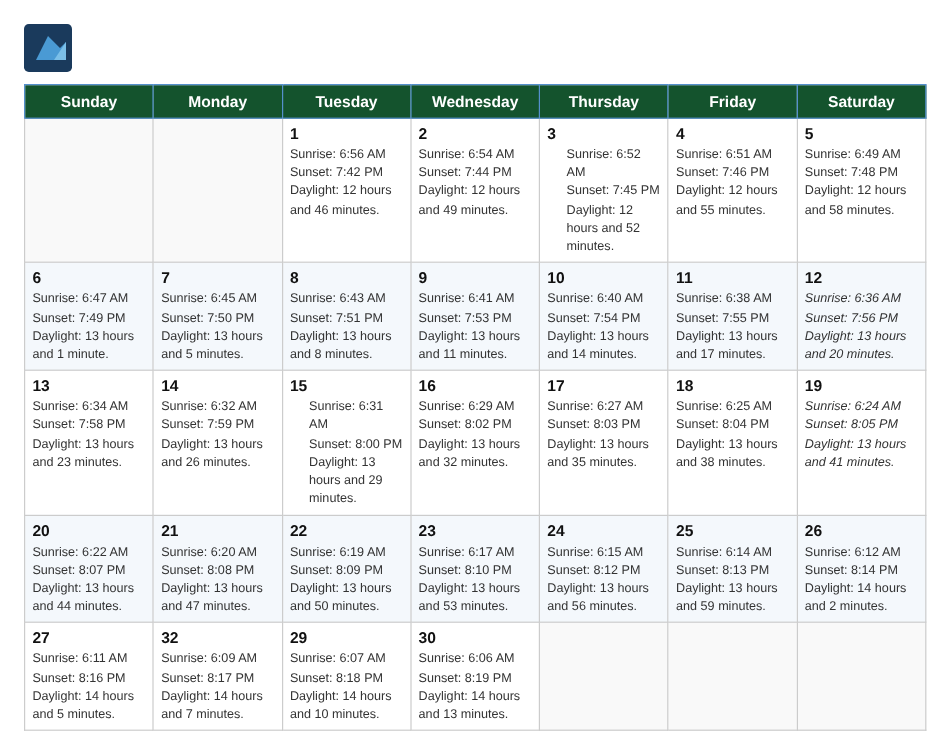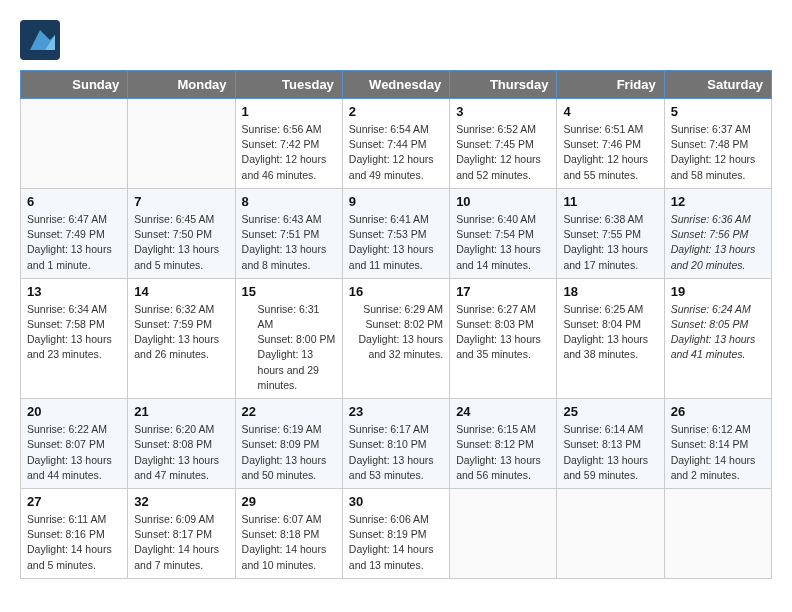--- a/index.html
+++ b/index.html
@@ -44,26 +44,26 @@
     .subtitle {
       font-size: 15px;
       color: #444;
     }
     .calendar {
       width: 100%;
       border-collapse: collapse;
       border: 1px solid #ccc;
     }
     .calendar th {
-      background: #737373;
+      background: #14532d;
       color: #fff;
       font-size: 13px;
       font-weight: bold;
       padding: 6px 8px;
-      text-align: right;
+      text-align: center;
       border: 1px solid #5590cc;
     }
     .calendar td {
       vertical-align: top;
       border: 1px solid #ccc;
       padding: 5px 6px;
       width: calc(100% / 7);
       min-height: 80px;
       font-size: 11px;
       color: #222;
@@ -134,33 +134,33 @@
 Daylight: 12 hours and 46 minutes.</div>
         </td>
         <td>
           <div class="day-num">2</div>
           <div class="day-info" style="white-space: pre-line;">Sunrise: 6:54 AM
 Sunset: 7:44 PM
 Daylight: 12 hours and 49 minutes.</div>
         </td>
         <td>
           <div class="day-num">3</div>
-          <div class="day-info" style="white-space: pre-line;">Sunrise: 6:52 AM
+          <div class="day-info" style="white-space: pre-line; margin-left: 16px;">Sunrise: 6:52 AM
 Sunset: 7:45 PM
 Daylight: 12 hours and 52 minutes.</div>
         </td>
         <td>
           <div class="day-num">4</div>
           <div class="day-info" style="white-space: pre-line;">Sunrise: 6:51 AM
 Sunset: 7:46 PM
 Daylight: 12 hours and 55 minutes.</div>
         </td>
         <td>
           <div class="day-num">5</div>
-          <div class="day-info" style="white-space: pre-line;">Sunrise: 6:37 AM
+          <div class="day-info" style="white-space: pre-line;">Sunrise: 6:49 AM
 Sunset: 7:48 PM
 Daylight: 12 hours and 58 minutes.</div>
         </td>
       </tr>
       <tr>
         <td>
           <div class="day-num">6</div>
           <div class="day-info" style="white-space: pre-line;">Sunrise: 6:47 AM
 Sunset: 7:49 PM
 Daylight: 13 hours and 1 minute.</div>
@@ -216,21 +216,21 @@
 Daylight: 13 hours and 26 minutes.</div>
         </td>
         <td>
           <div class="day-num">15</div>
           <div class="day-info" style="white-space: pre-line; margin-left: 16px;">Sunrise: 6:31 AM
 Sunset: 8:00 PM
 Daylight: 13 hours and 29 minutes.</div>
         </td>
         <td>
           <div class="day-num">16</div>
-          <div class="day-info" style="white-space: pre-line; text-align: right;">Sunrise: 6:29 AM
+          <div class="day-info" style="white-space: pre-line;">Sunrise: 6:29 AM
 Sunset: 8:02 PM
 Daylight: 13 hours and 32 minutes.</div>
         </td>
         <td>
           <div class="day-num">17</div>
           <div class="day-info" style="white-space: pre-line;">Sunrise: 6:27 AM
 Sunset: 8:03 PM
 Daylight: 13 hours and 35 minutes.</div>
         </td>
         <td>

